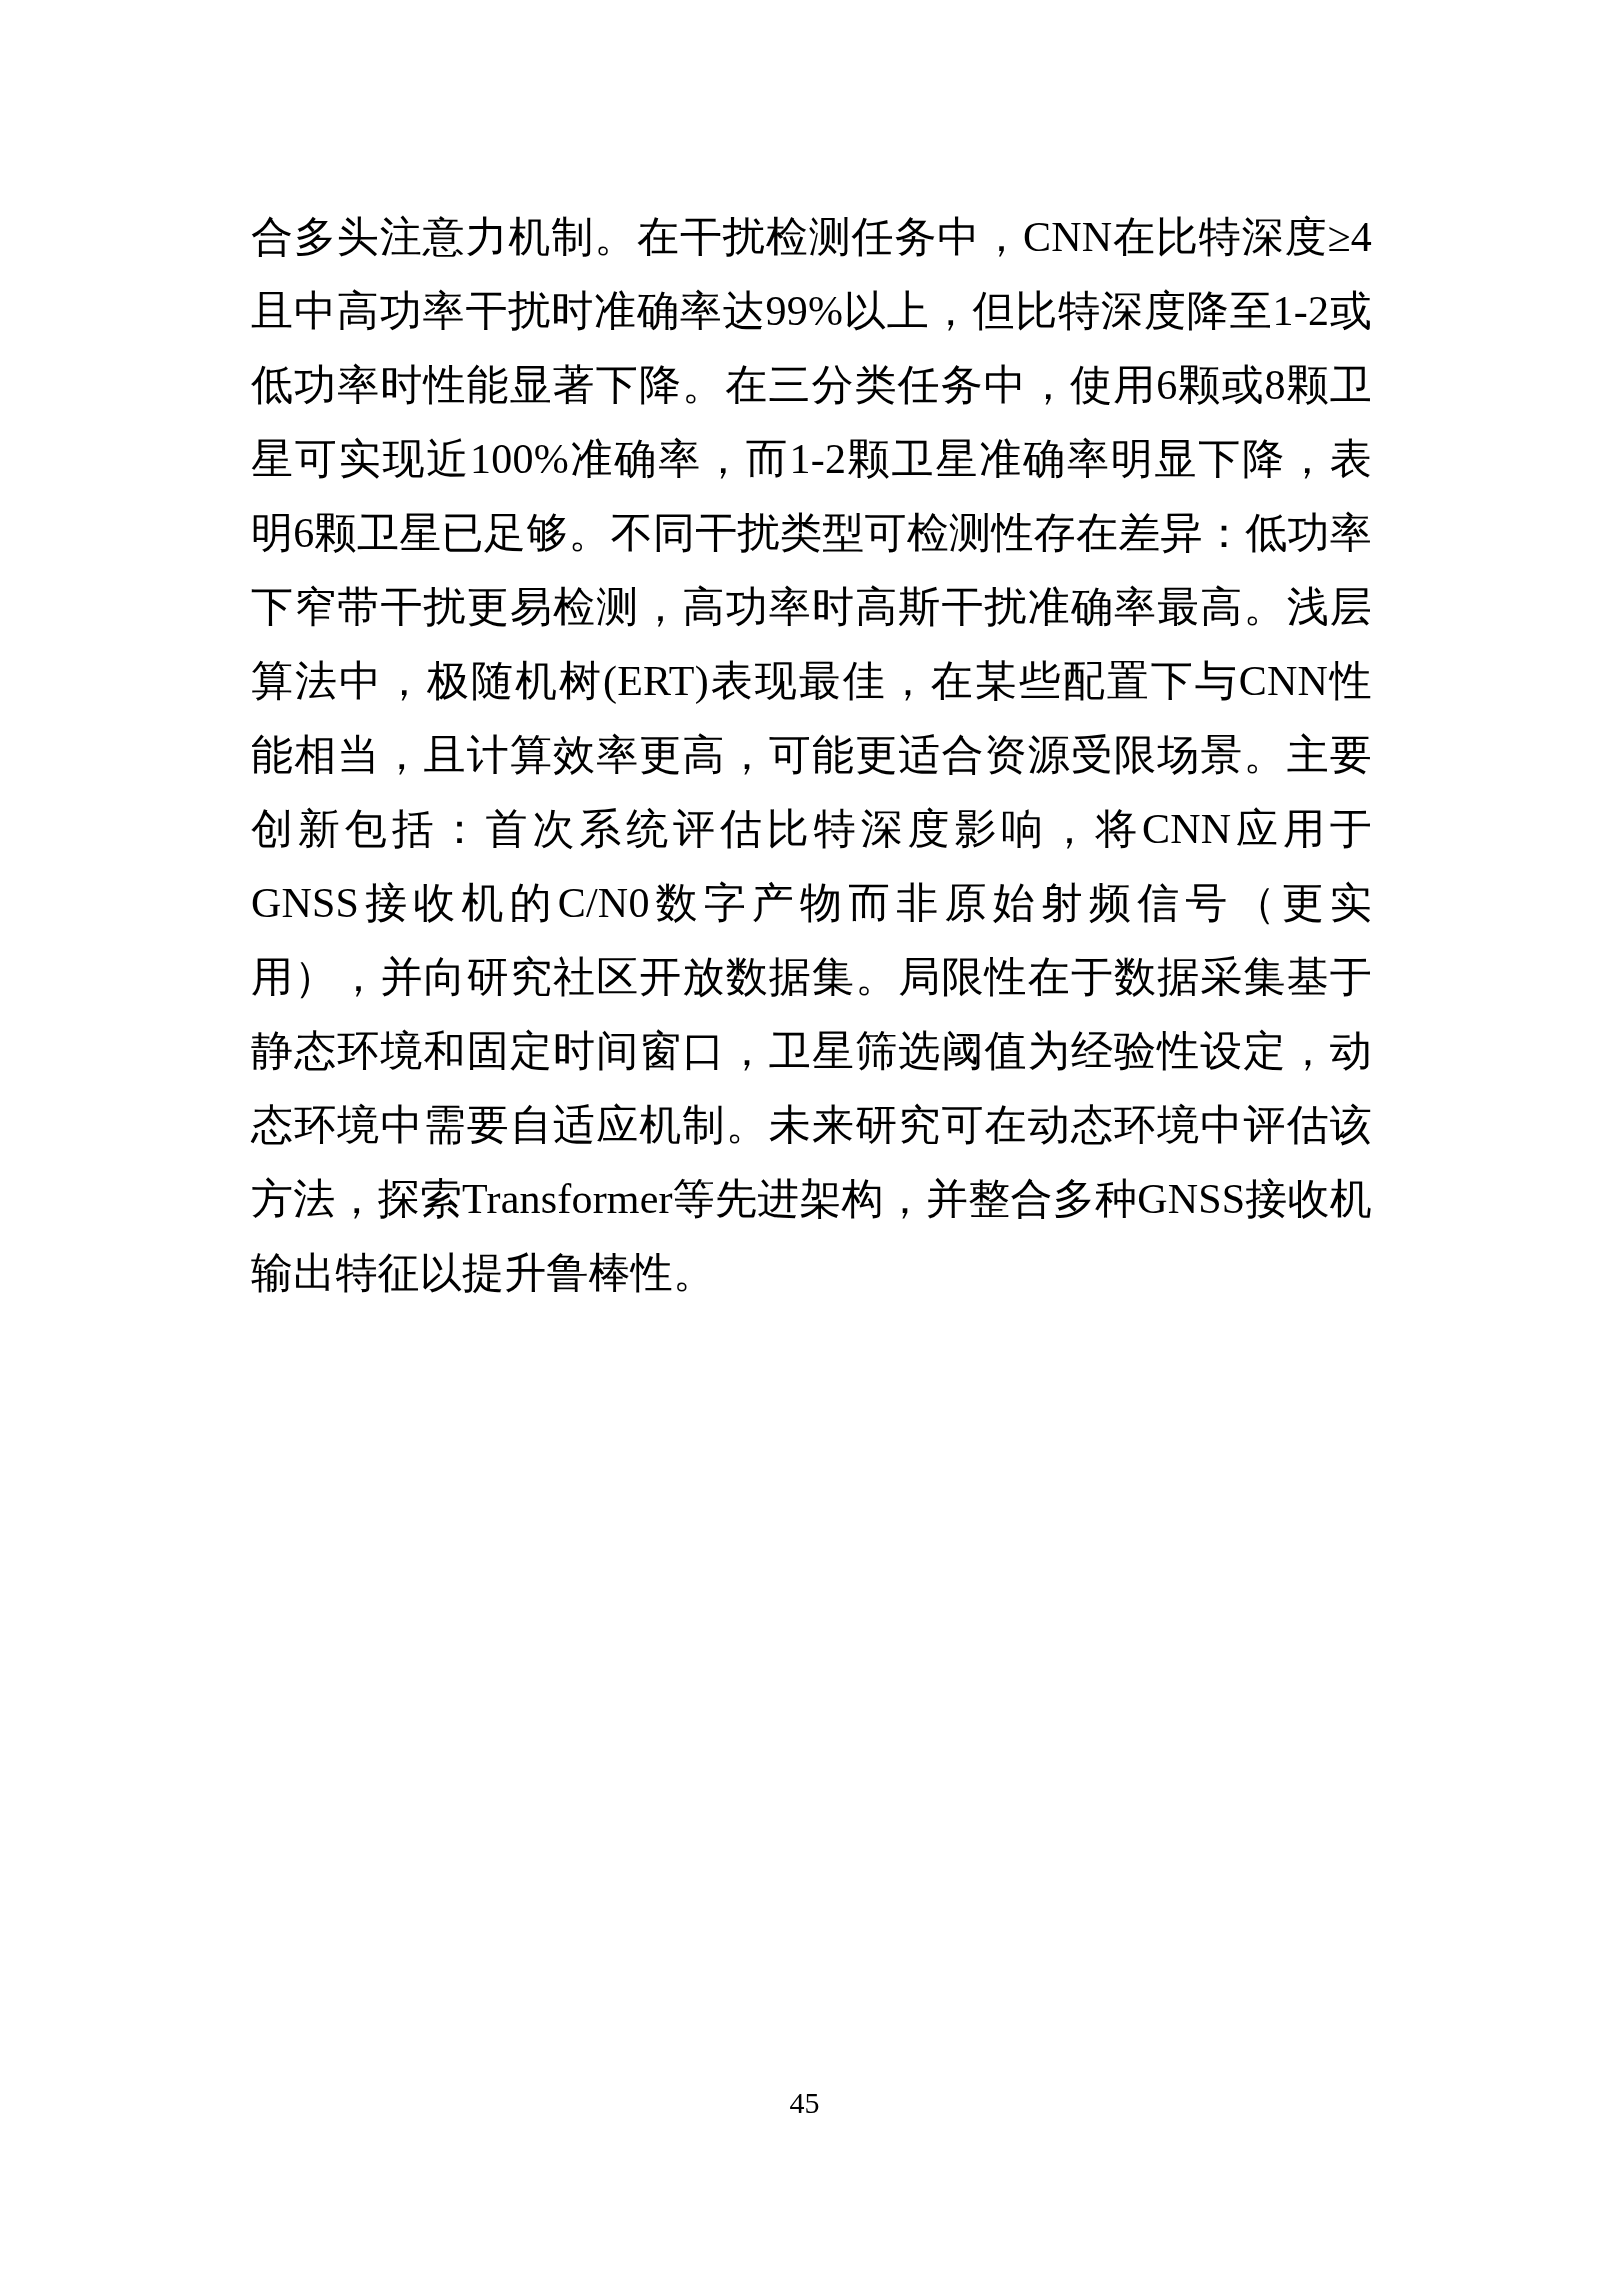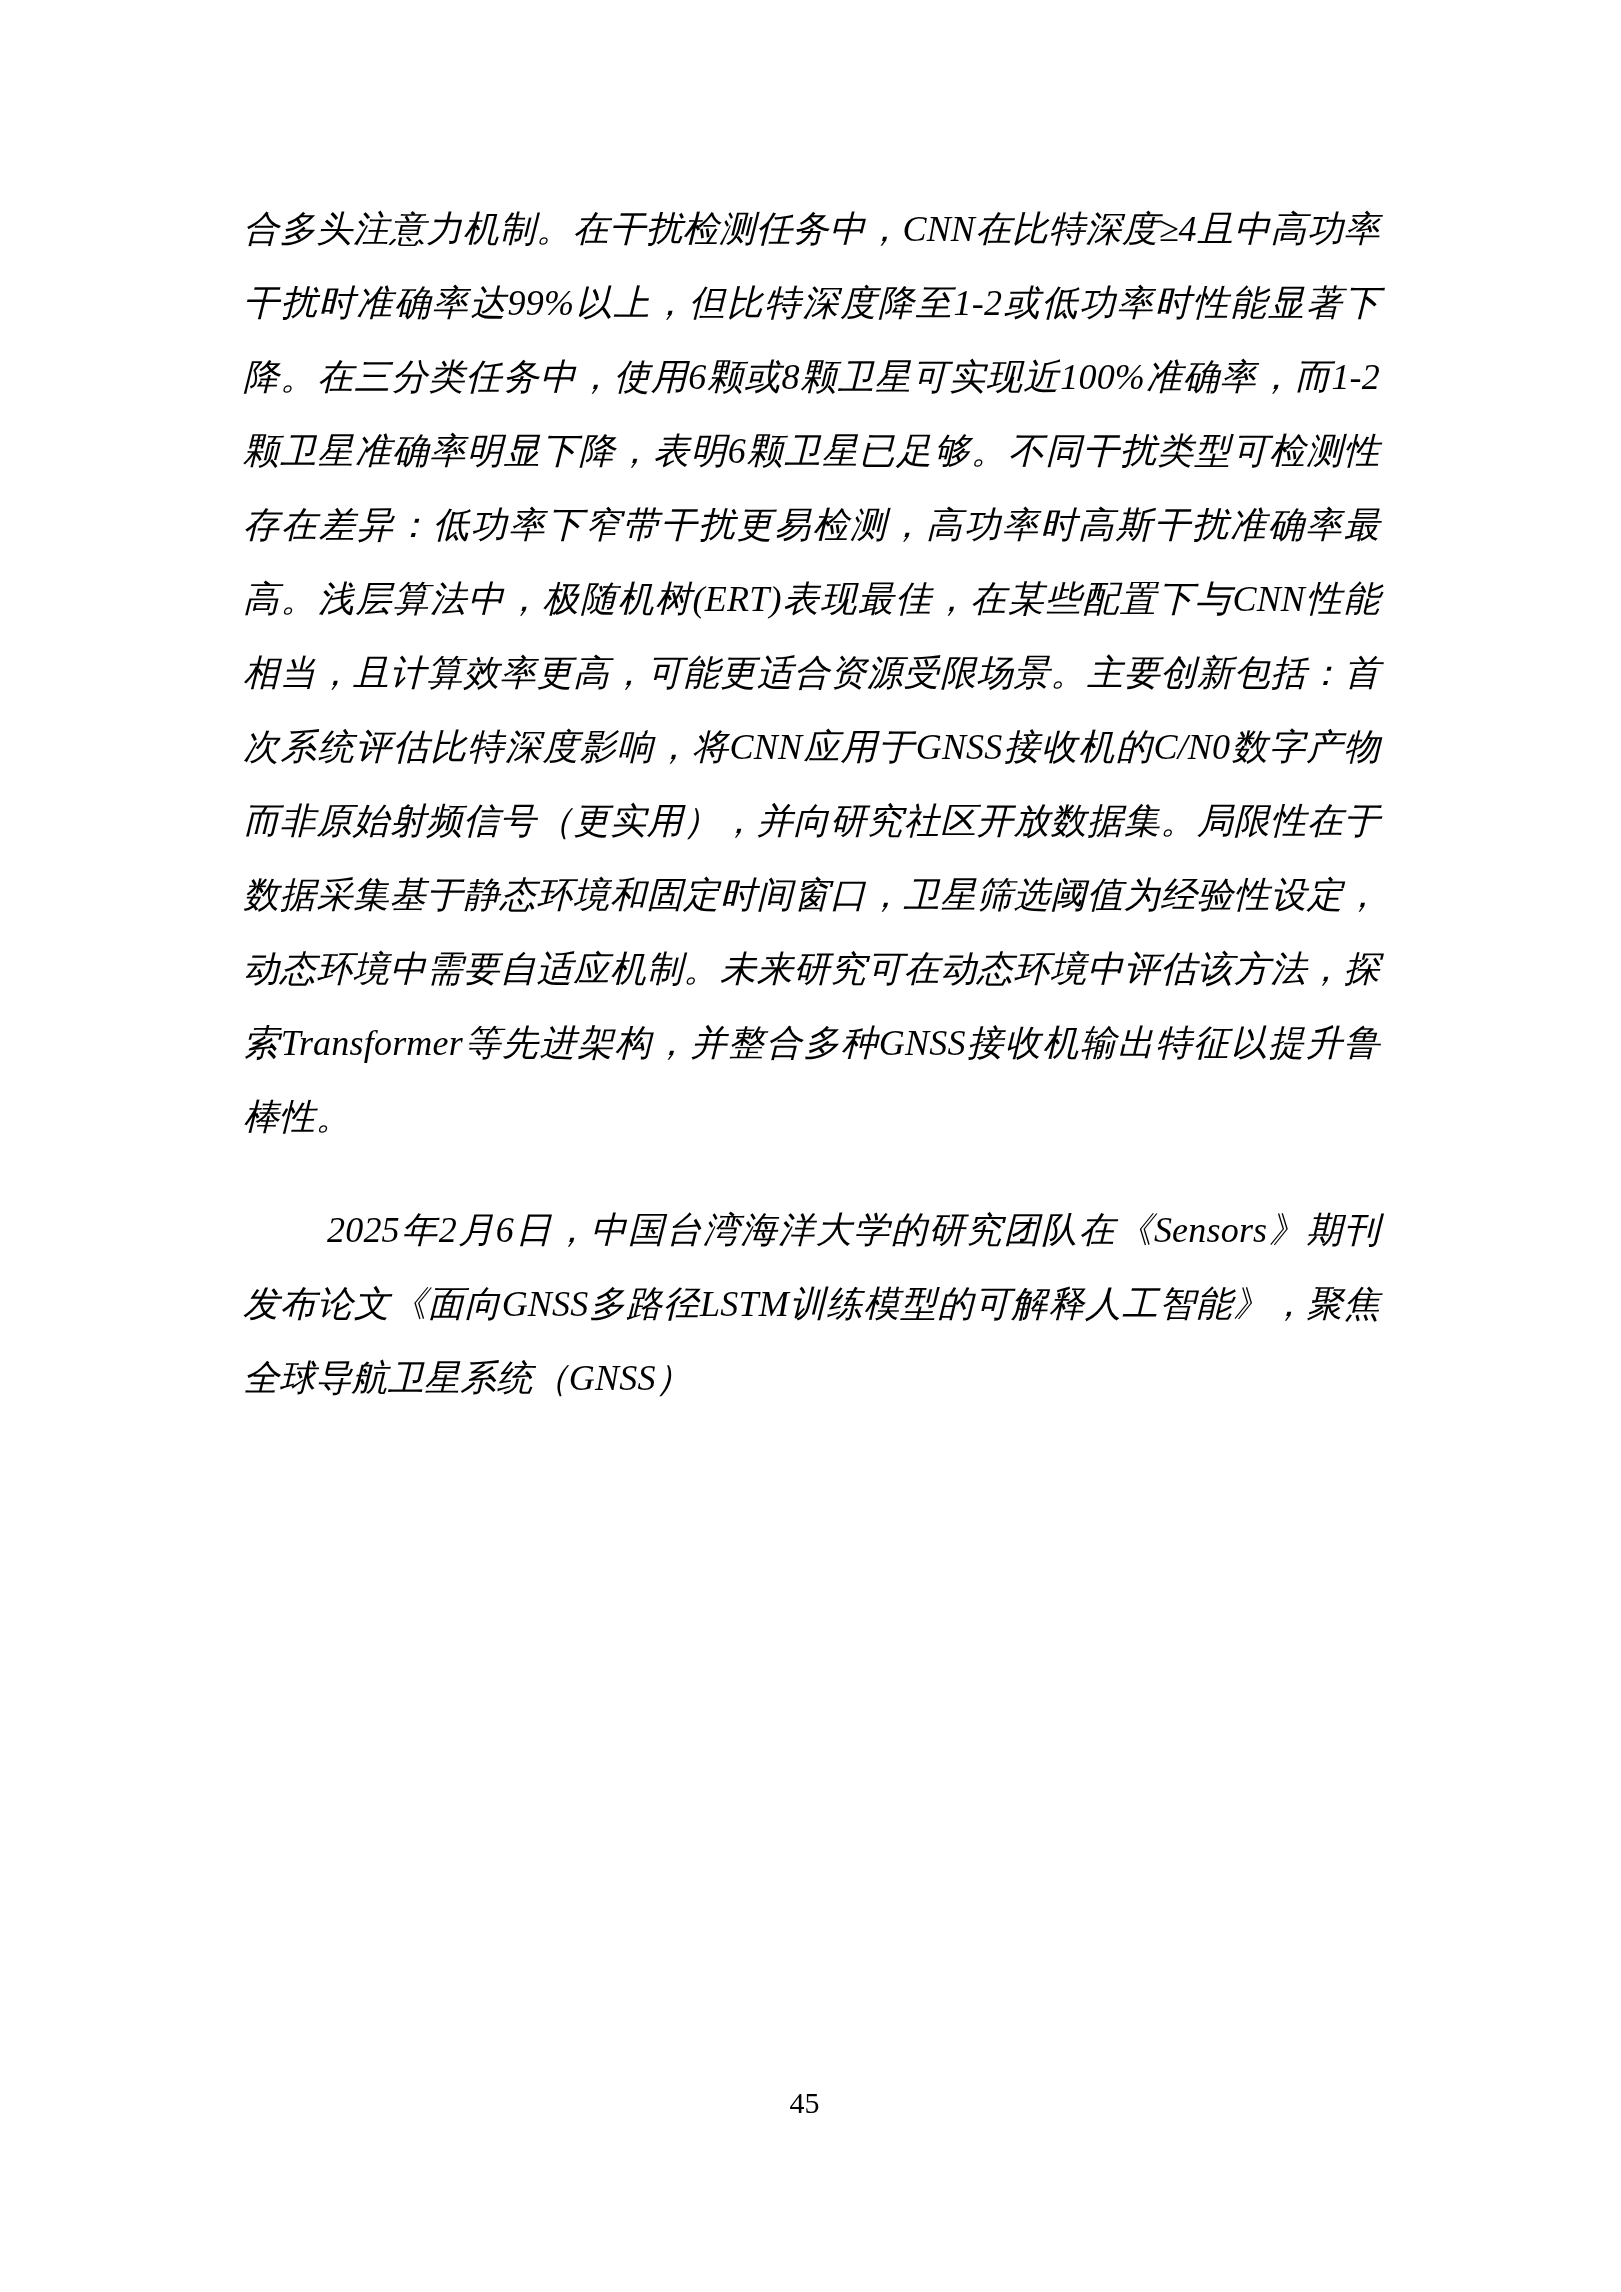--- a/index.html
+++ b/index.html
@@ -18,27 +18,26 @@
     color: #000000;
     overflow: hidden;
   }
   .content {
     position: absolute;
     left: 243px;
     top: 192px;
     width: 1137px;
   }
   p {
-    margin: 0;
-    font-size: 36px;
+    margin: 8px;
+    font-size: 42px;
     line-height: 74px;
     text-align: justify;
     text-justify: inter-ideograph;
     letter-spacing: 0.2px;
-    font-style: italic;
   }
   .body-para {
     text-indent: 0;
   }
   .heading {
     font-weight: bold;
     text-indent: 84px;
     margin-top: 53px;
     line-height: 74px;
   }
@@ -55,17 +54,16 @@
     font-size: 30px;
     font-family: "Liberation Serif", "DejaVu Serif", serif;
   }
 </style>
 </head>
 <body>
 
 <div class="page">
   <div class="content">
     <p class="body-para">合多头注意力机制。在干扰检测任务中，CNN在比特深度≥4且中高功率干扰时准确率达99%以上，但比特深度降至1-2或低功率时性能显著下降。在三分类任务中，使用6颗或8颗卫星可实现近100%准确率，而1-2颗卫星准确率明显下降，表明6颗卫星已足够。不同干扰类型可检测性存在差异：低功率下窄带干扰更易检测，高功率时高斯干扰准确率最高。浅层算法中，极随机树(ERT)表现最佳，在某些配置下与CNN性能相当，且计算效率更高，可能更适合资源受限场景。主要创新包括：首次系统评估比特深度影响，将CNN应用于GNSS接收机的C/N0数字产物而非原始射频信号（更实用），并向研究社区开放数据集。局限性在于数据采集基于静态环境和固定时间窗口，卫星筛选阈值为经验性设定，动态环境中需要自适应机制。未来研究可在动态环境中评估该方法，探索Transformer等先进架构，并整合多种GNSS接收机输出特征以提升鲁棒性。</p>
-    <p class="para-indent">2025年2月6日，中国台湾海洋大学的研究团队在《Sensors》期刊发布论文《面向GNSS多路径LSTM训练模型的可解释人工智能》，聚焦全球导航卫星系统（GNSS）</p>
   </div>
   <div class="page-number">45</div>
 </div>
 
 
 </body></html>

